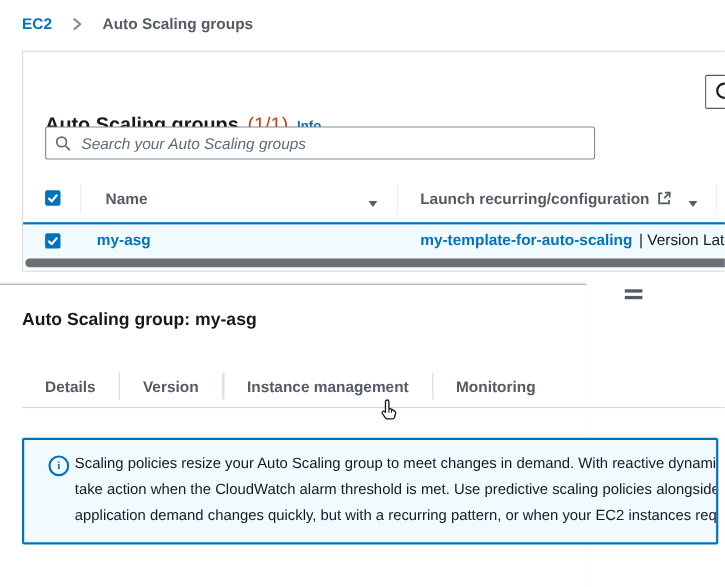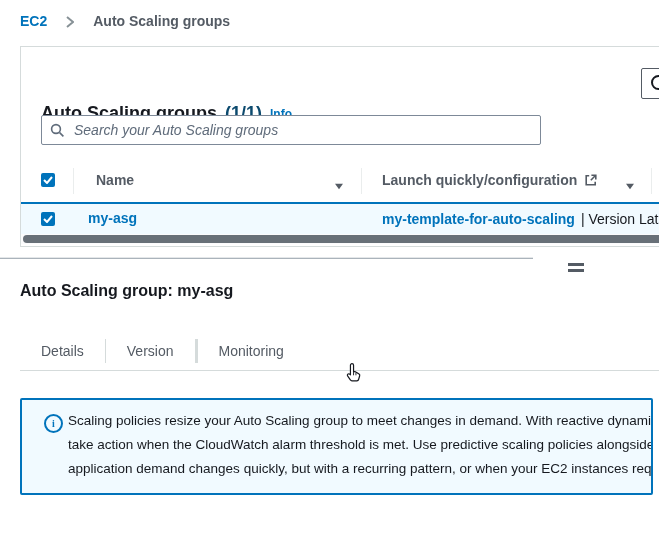--- a/index.html
+++ b/index.html
@@ -9,21 +9,21 @@
   
   .breadcrumb{position:absolute;left:20px;top:13px;display:flex;align-items:center;gap:19px;font-size:14px;font-weight:700;}
   .crumb-link{color:#0073bb;cursor:pointer;}
   .crumb-current{color:#545b64;}
   .crumb-chevron{display:inline-flex;margin-top:1px;}
 
   
   .table-card{position:absolute;left:20px;top:46px;width:700px;height:201px;background:#fff;border:1px solid #d5dbdb;box-sizing:border-box;}
   .card-header{position:absolute;left:20px;top:26px;display:flex;align-items:baseline;gap:8px;}
   .card-title{font-size:18px;font-weight:700;color:#16191f;}
-  .card-count{font-size:18px;font-weight:700;color:#0c4a6e;}
+  .card-count{font-size:18px;font-weight:400;color:#c2410c;}
   .info-link{font-size:12px;font-weight:700;color:#0073bb;position:relative;top:-1px;cursor:pointer;margin-top:35px;}
   .refresh-btn{position:absolute;left:620px;top:21px;width:80px;height:31px;background:#fff;border:1px solid #545b64;border-radius:2px;box-sizing:border-box;cursor:pointer;}
   .refresh-glyph{position:absolute;left:9px;top:6px;width:15px;height:15px;border:2.4px solid #16191f;border-radius:50%;box-sizing:border-box;}
 
   .search-box{position:absolute;left:20px;top:68px;width:500px;height:30px;border:1px solid #7d8998;border-radius:2px;box-sizing:border-box;display:flex;align-items:center;padding:0 8px;background:#fff;}
   .search-box input{border:none;outline:none;flex:1;font-size:14px;font-family:"Liberation Sans",sans-serif;margin-left:7px;background:transparent;color:#16191f;}
   .search-box input::placeholder{font-style:italic;color:#5f6b7a;}
 
   
   .thead{position:absolute;left:0;top:115px;width:700px;height:40px;}
@@ -43,21 +43,21 @@
   .hscroll-thumb{position:absolute;left:2px;top:1px;width:720px;height:8px;background:#687078;border-radius:4px;cursor:grab;}
 
   
   .detail-panel{position:absolute;left:0;top:258px;width:533px;height:276px;background:#fff;border-top:1px solid #aab3bb;box-shadow:0 -1px 0 #e4e7e9;}
   .drag-handle{position:absolute;left:568px;top:4px;width:16px;height:10px;cursor:row-resize;}
   .drag-handle span{display:block;width:16px;height:3px;background:#545b64;margin-bottom:3px;}
   .panel-title{position:absolute;left:20px;top:23px;font-size:16px;font-weight:700;color:#16191f;}
 
   
   .tabs{position:absolute;left:20px;top:72px;height:39px;display:flex;align-items:center;}
-  .tab{position:relative;height:39px;display:flex;align-items:center;padding:0 21px;font-size:14px;font-weight:400;color:#545b64;cursor:pointer;white-space:nowrap;text-align:right;}
+  .tab{position:relative;height:39px;display:flex;align-items:center;padding:0 21px;font-size:14px;font-weight:700;color:#545b64;cursor:pointer;white-space:nowrap;text-align:right;}
   .tab.active{color:#0073bb;}
   .tab.active::after{content:"";position:absolute;left:0;right:0;bottom:-1px;height:3px;background:#16191f;}
   .tab-div{width:1px;height:24px;background:#d5dbdb;}
   .tabs-baseline{position:absolute;left:20px;top:111px;width:639px;height:1px;background:#d5dbdb;}
 
   
   .info-banner{position:absolute;left:20px;top:139px;width:633px;height:97px;background:#f1faff;border:2px solid #0073bb;border-radius:2px;box-sizing:border-box;overflow:hidden;}
   .info-icon{position:absolute;left:22px;top:14px;width:15px;height:15px;border:2px solid #0073bb;border-radius:50%;color:#0073bb;font-size:10px;font-weight:700;font-family:"Liberation Serif",serif;display:flex;align-items:center;justify-content:center;}
   .banner-lines{position:absolute;left:46px;top:9px;font-size:13.5px;line-height:24px;color:#16191f;}
   .banner-line{white-space:nowrap;}
@@ -110,21 +110,21 @@
       </div>
       <div class="col-div" style="left:52px;"></div>
       <span class="th-text" style="left:75px;">Name</span>
       <span class="sort-icon" style="left:313px;">
         <svg width="10" height="7" viewBox="0 0 10 7">
             <path d="M1 0.8 L9 0.8 L5 6.2 Z" fill="#545b64"></path>
           </svg>
       </span>
       <div class="col-div" style="left:340px;"></div>
       <span class="th-text" style="left:361px;display:flex;align-items:center;gap:7px;">
-        <span>Launch quickly/configuration</span>
+        <span>Launch recurring/configuration</span>
         <span style="display:inline-flex;">
           <svg width="14" height="14" viewBox="0 0 14 14">
               <path d="M5.2 2.8 H2.2 V11.8 H11.2 V8.8" fill="none" stroke="#545b64" stroke-width="1.6"></path>
               <path d="M7.4 2.2 H11.8 V6.6" fill="none" stroke="#545b64" stroke-width="1.6"></path>
               <line x1="11.5" y1="2.5" x2="6.8" y2="7.2" stroke="#545b64" stroke-width="1.6"></line>
             </svg>
         </span>
       </span>
       <span class="sort-icon" style="left:604px;">
         <svg width="10" height="7" viewBox="0 0 10 7">
@@ -158,20 +158,21 @@
       </div>
 
     <h2 class="panel-title" style="margin:0;">Auto Scaling group: my-asg</h2>
 
     <div class="tabs">
       <div class="tab">Details</div>
       <div class="tab-div"></div>
       <div class="tab">Version</div>
       <div class="tab-div"></div>
       <div class="tab-div"></div>
+      <div class="tab">Instance management</div>
       <div class="tab-div"></div>
       <div class="tab">Monitoring</div>
     </div>
     <div class="tabs-baseline"></div>
 
     <div class="info-banner">
       <div class="info-icon">i</div>
       <div class="banner-lines">
         <div class="banner-line">Scaling policies resize your Auto Scaling group to meet changes in demand. With reactive dynamic scaling policies, CloudWatch alarms</div>
         <div class="banner-line">take action when the CloudWatch alarm threshold is met. Use predictive scaling policies alongside dynamic scaling when your</div>

